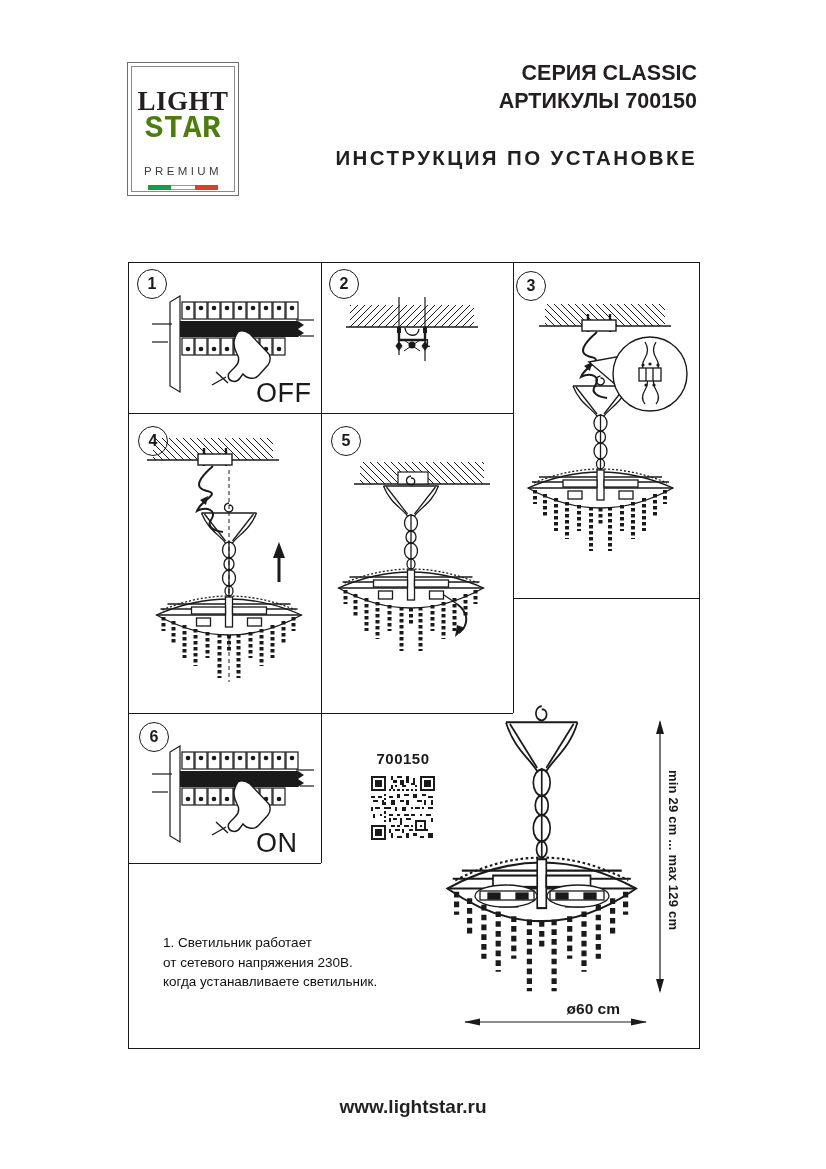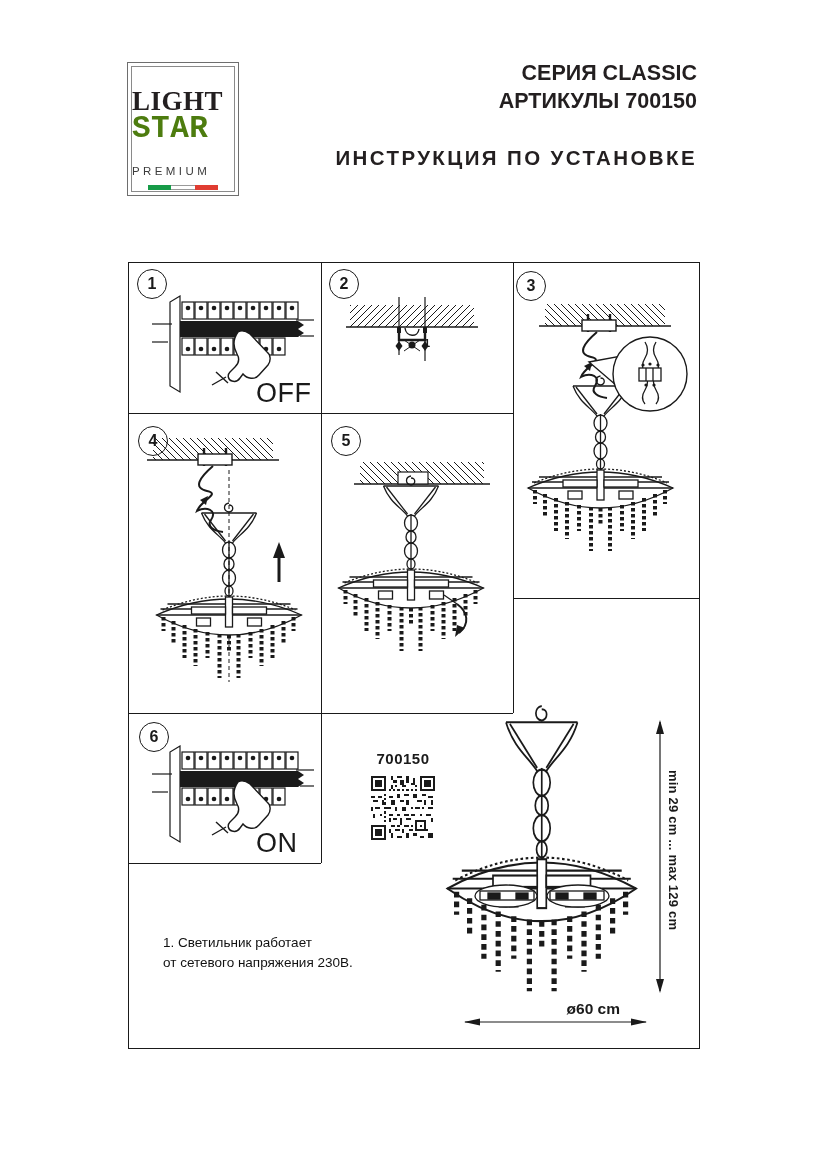--- a/index.html
+++ b/index.html
@@ -2,21 +2,21 @@
 <html><head>
 <meta charset="utf-8">
 <style>
   html,body{margin:0;padding:0;background:#fff;}
   .page{position:relative;width:826px;height:1169px;background:#fff;overflow:hidden;
         font-family:"Liberation Sans","DejaVu Sans",sans-serif;color:#1a1a1a;}
   .abs{position:absolute;}
   
   .logo-box{border:1px solid #6e6e6e;background:#fff;}
   .logo-inner{position:absolute;left:3px;top:3px;right:3px;bottom:3px;border:1px solid #8a8a8a;
-              text-align:left;padding-top:22px;box-sizing:border-box;}
+              text-align:center;padding-top:22px;box-sizing:border-box;}
   .logo-l1{font-family:"Liberation Serif","DejaVu Serif",serif;font-weight:bold;font-size:27px;line-height:25px;letter-spacing:.5px;color:#231f20;}
   .logo-l2{font-family:Liberation Mono, monospace;font-weight:bold;font-size:31px;line-height:29px;letter-spacing:.5px;color:#4d7c0f;}
   .logo-l3{font-size:11.5px;line-height:15px;letter-spacing:3.4px;margin-top:21px;color:#3c3c3c;}
   .flag{width:70px;height:5px;margin:6px auto 0;display:flex;}
   .flag span{flex:1;}
   .flag .g{background:#169b48;}
   .flag .w{background:#fff;border-top:1px solid #9a9a9a;border-bottom:1px solid #9a9a9a;box-sizing:border-box;}
   .flag .r{background:#e03c31;}
   
   .hline{left:300px;right:129px;text-align:right;font-weight:bold;color:#231f20;white-space:nowrap;}
@@ -404,16 +404,18 @@
       <path d="M40,314.5 v7 l-16,-3.5 z"></path>
       <path d="M191,314.5 v7 l16,-3.5 z"></path>
     </g>
   </svg>
   <div class="abs dimv" style="left:666px;top:770px;">min 29 cm ... max 129 cm</div>
   <div class="abs dimh" style="left:500px;top:1000px;width:120px;">ø60 cm</div>
 
   <div class="abs notes" style="left:163px;top:919px;">
     <div>1. Светильник работает</div>
     <div>от сетевого напряжения 230В.</div>
+    <div>когда устанавливаете светильник.</div>
   </div>
 
+  <div class="abs footer" style="top:1096px;">www.lightstar.ru</div>
 
 </div>
 
 </body></html>

